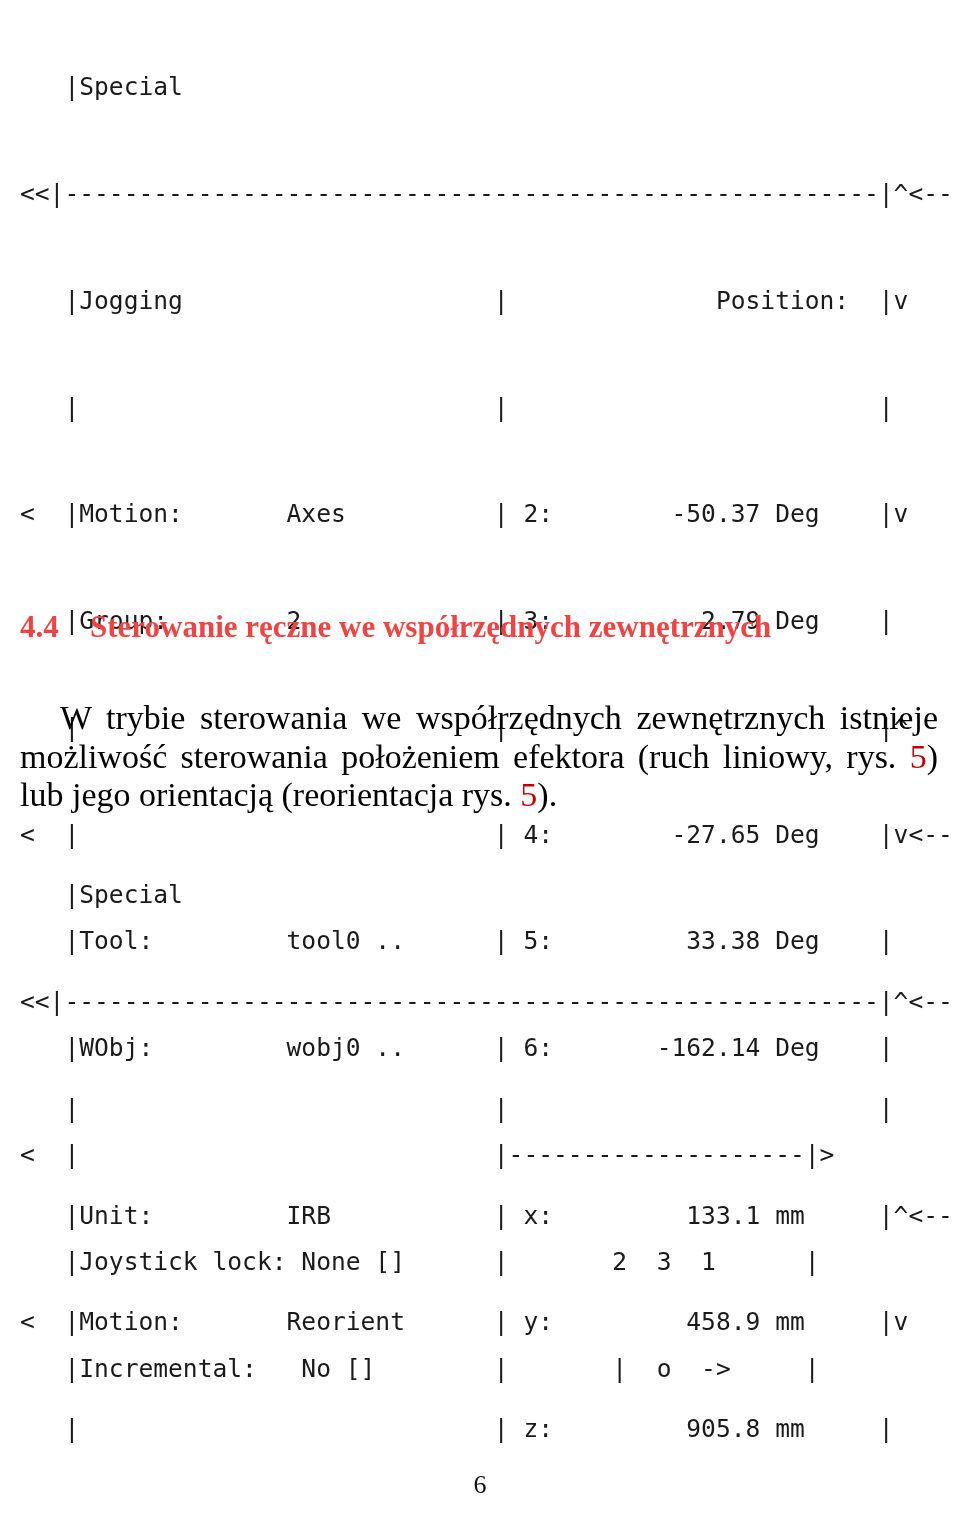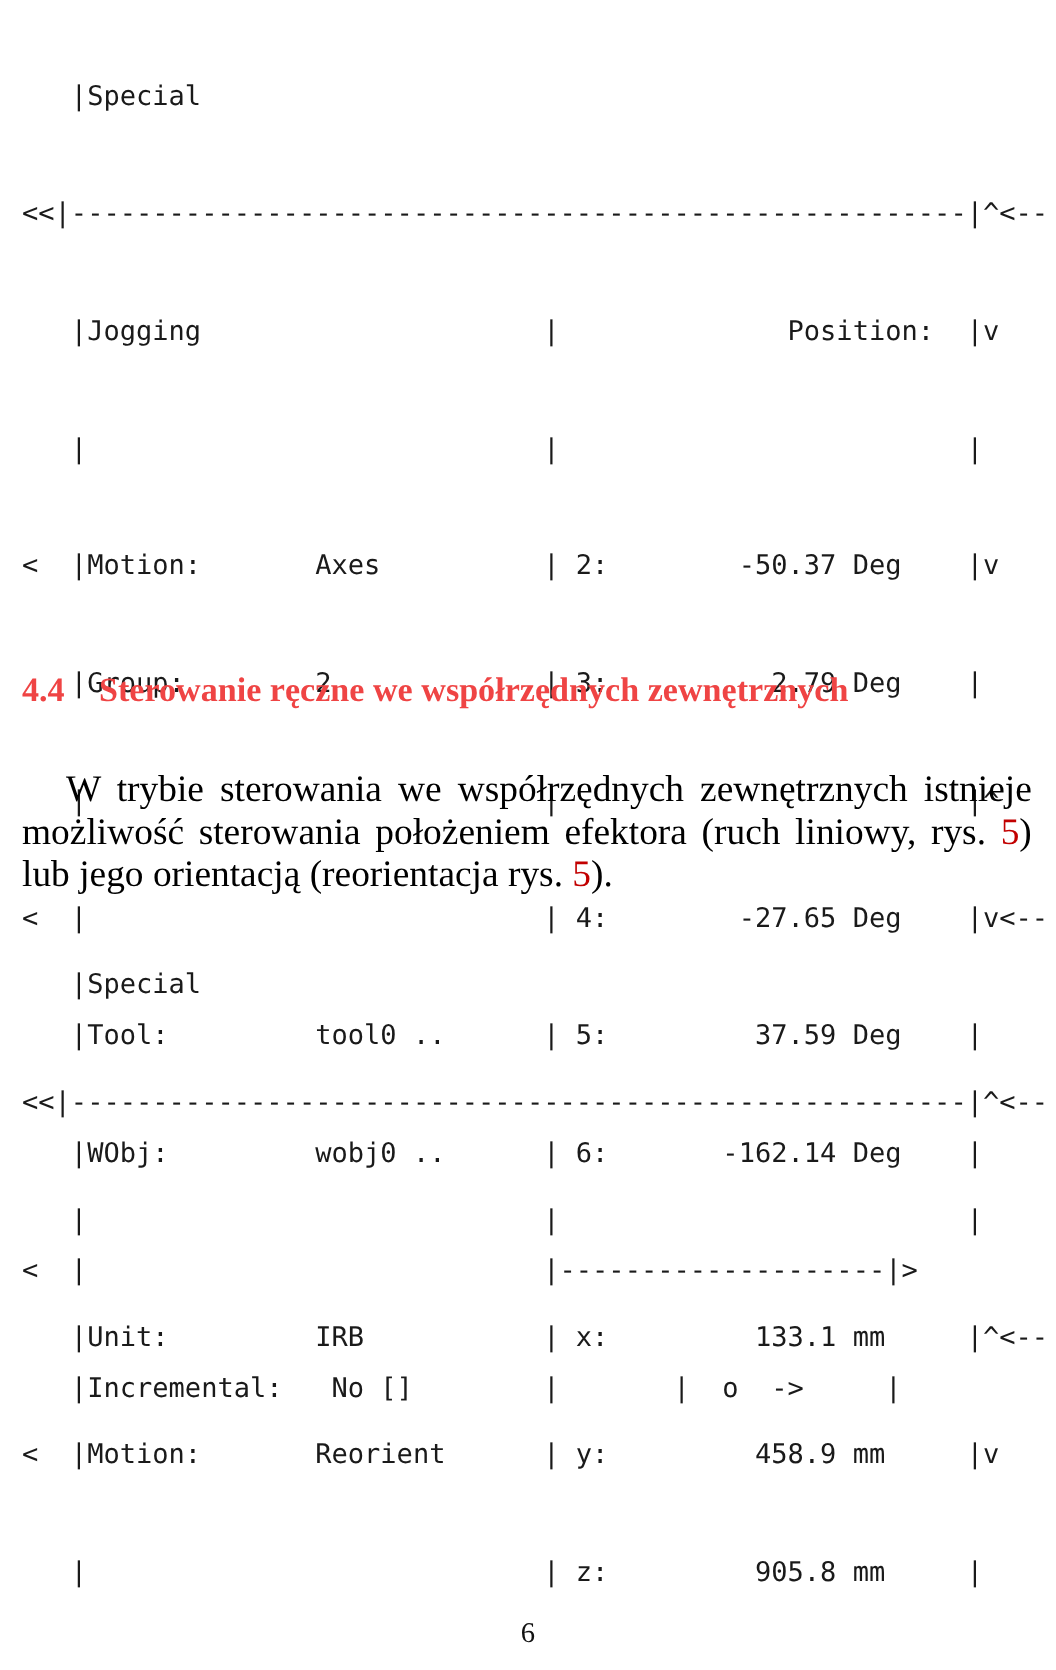--- a/index.html
+++ b/index.html
@@ -81,23 +81,24 @@
 
 <div class="ascii-panel" id="panel-axes">
   <span class="row">   |Special</span>
   <span class="row">&lt;&lt;|-------------------------------------------------------|^&lt;--</span>
   <span class="row">   |Jogging                     |              Position:  |v</span>
   <span class="row">   |                            |                         |</span>
   <span class="row">&lt;  |Motion:       Axes          | 2:        -50.37 Deg    |v</span>
   <span class="row">   |Group:        2             | 3:          2.79 Deg    |</span>
   <span class="row">   |                            |                         |^</span>
   <span class="row">&lt;  |                            | 4:        -27.65 Deg    |v&lt;--</span>
-  <span class="row">   |Tool:         tool0 ..      | 5:         37.59 Deg    |</span>
+  <span class="row">   |Tool:         tool0 ..      | 5:         33.38 Deg    |</span>
   <span class="row">   |WObj:         wobj0 ..      | 6:       -162.14 Deg    |</span>
   <span class="row">&lt;  |                            |--------------------|&gt;</span>
+  <span class="row">   |Joystick lock: None []      |       2  3  1      |</span>
   <span class="row">   |Incremental:   No []        |       |  o  -&gt;     |</span>
   
   
 </div>
 
 <div class="section-heading">
   <span class="num">4.4</span><span>Sterowanie ręczne we współrzędnych zewnętrznych</span>
 </div>
 
 <p class="body-para"><span>W trybie sterowania we współrzędnych zewnętrznych istnieje możliwość sterowania położeniem efektora (ruch liniowy, rys. </span><span class="ref-link">5</span><span>) lub jego orientacją (reorientacja rys. </span><span class="ref-link">5</span><span>).</span></p>

